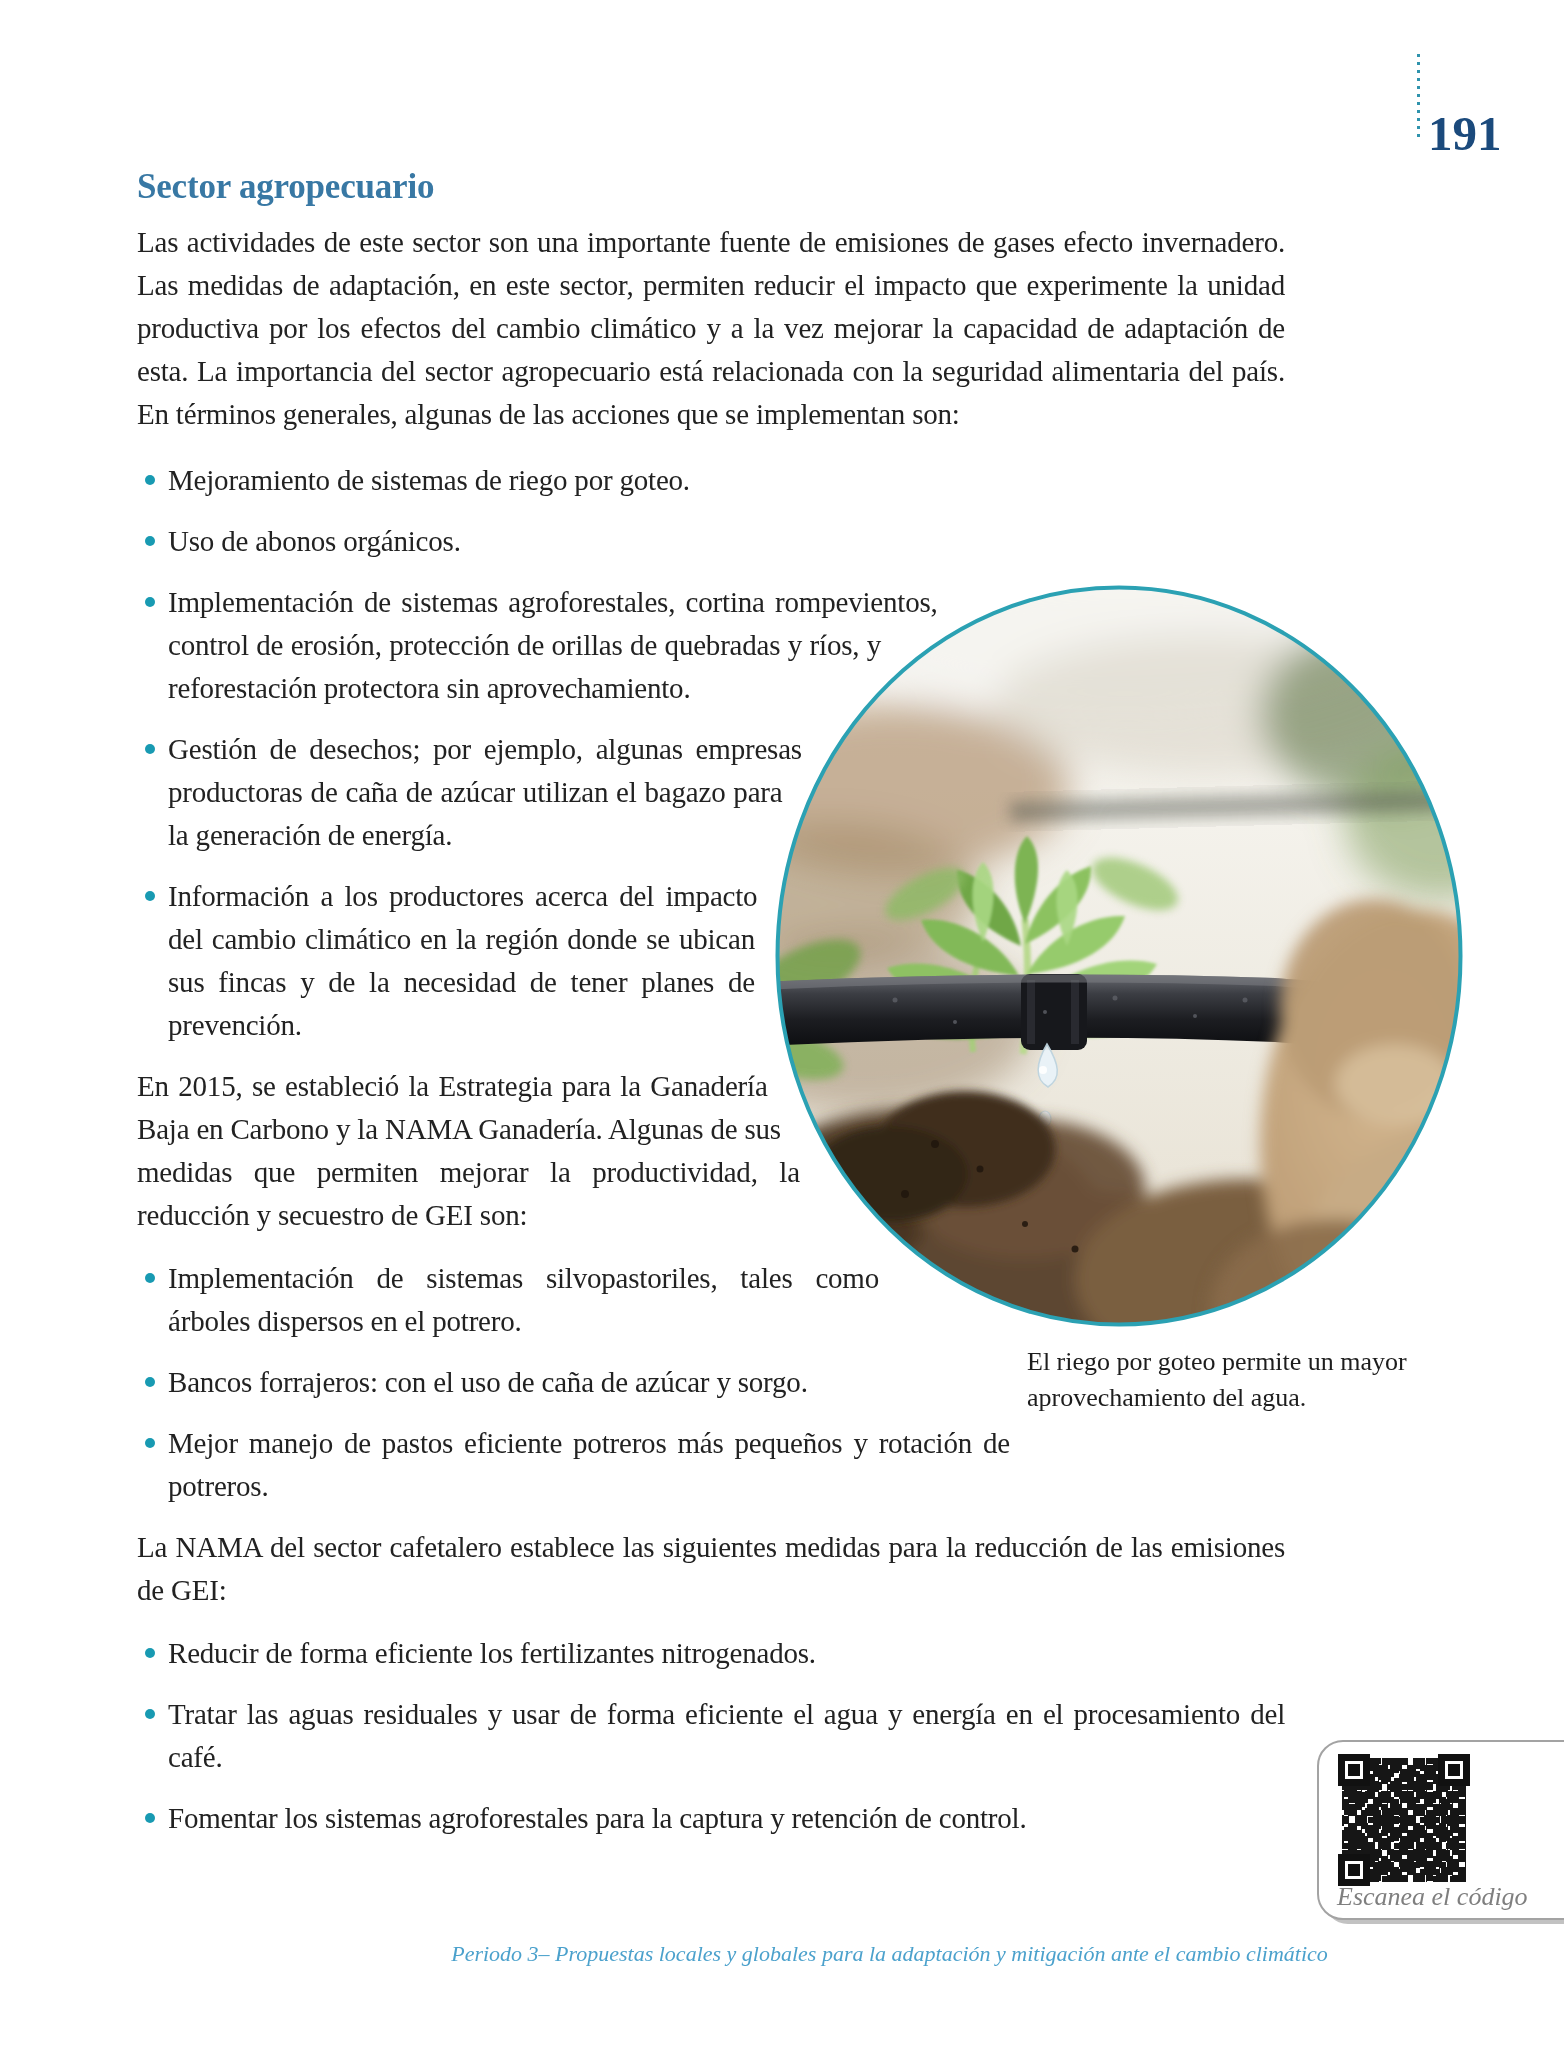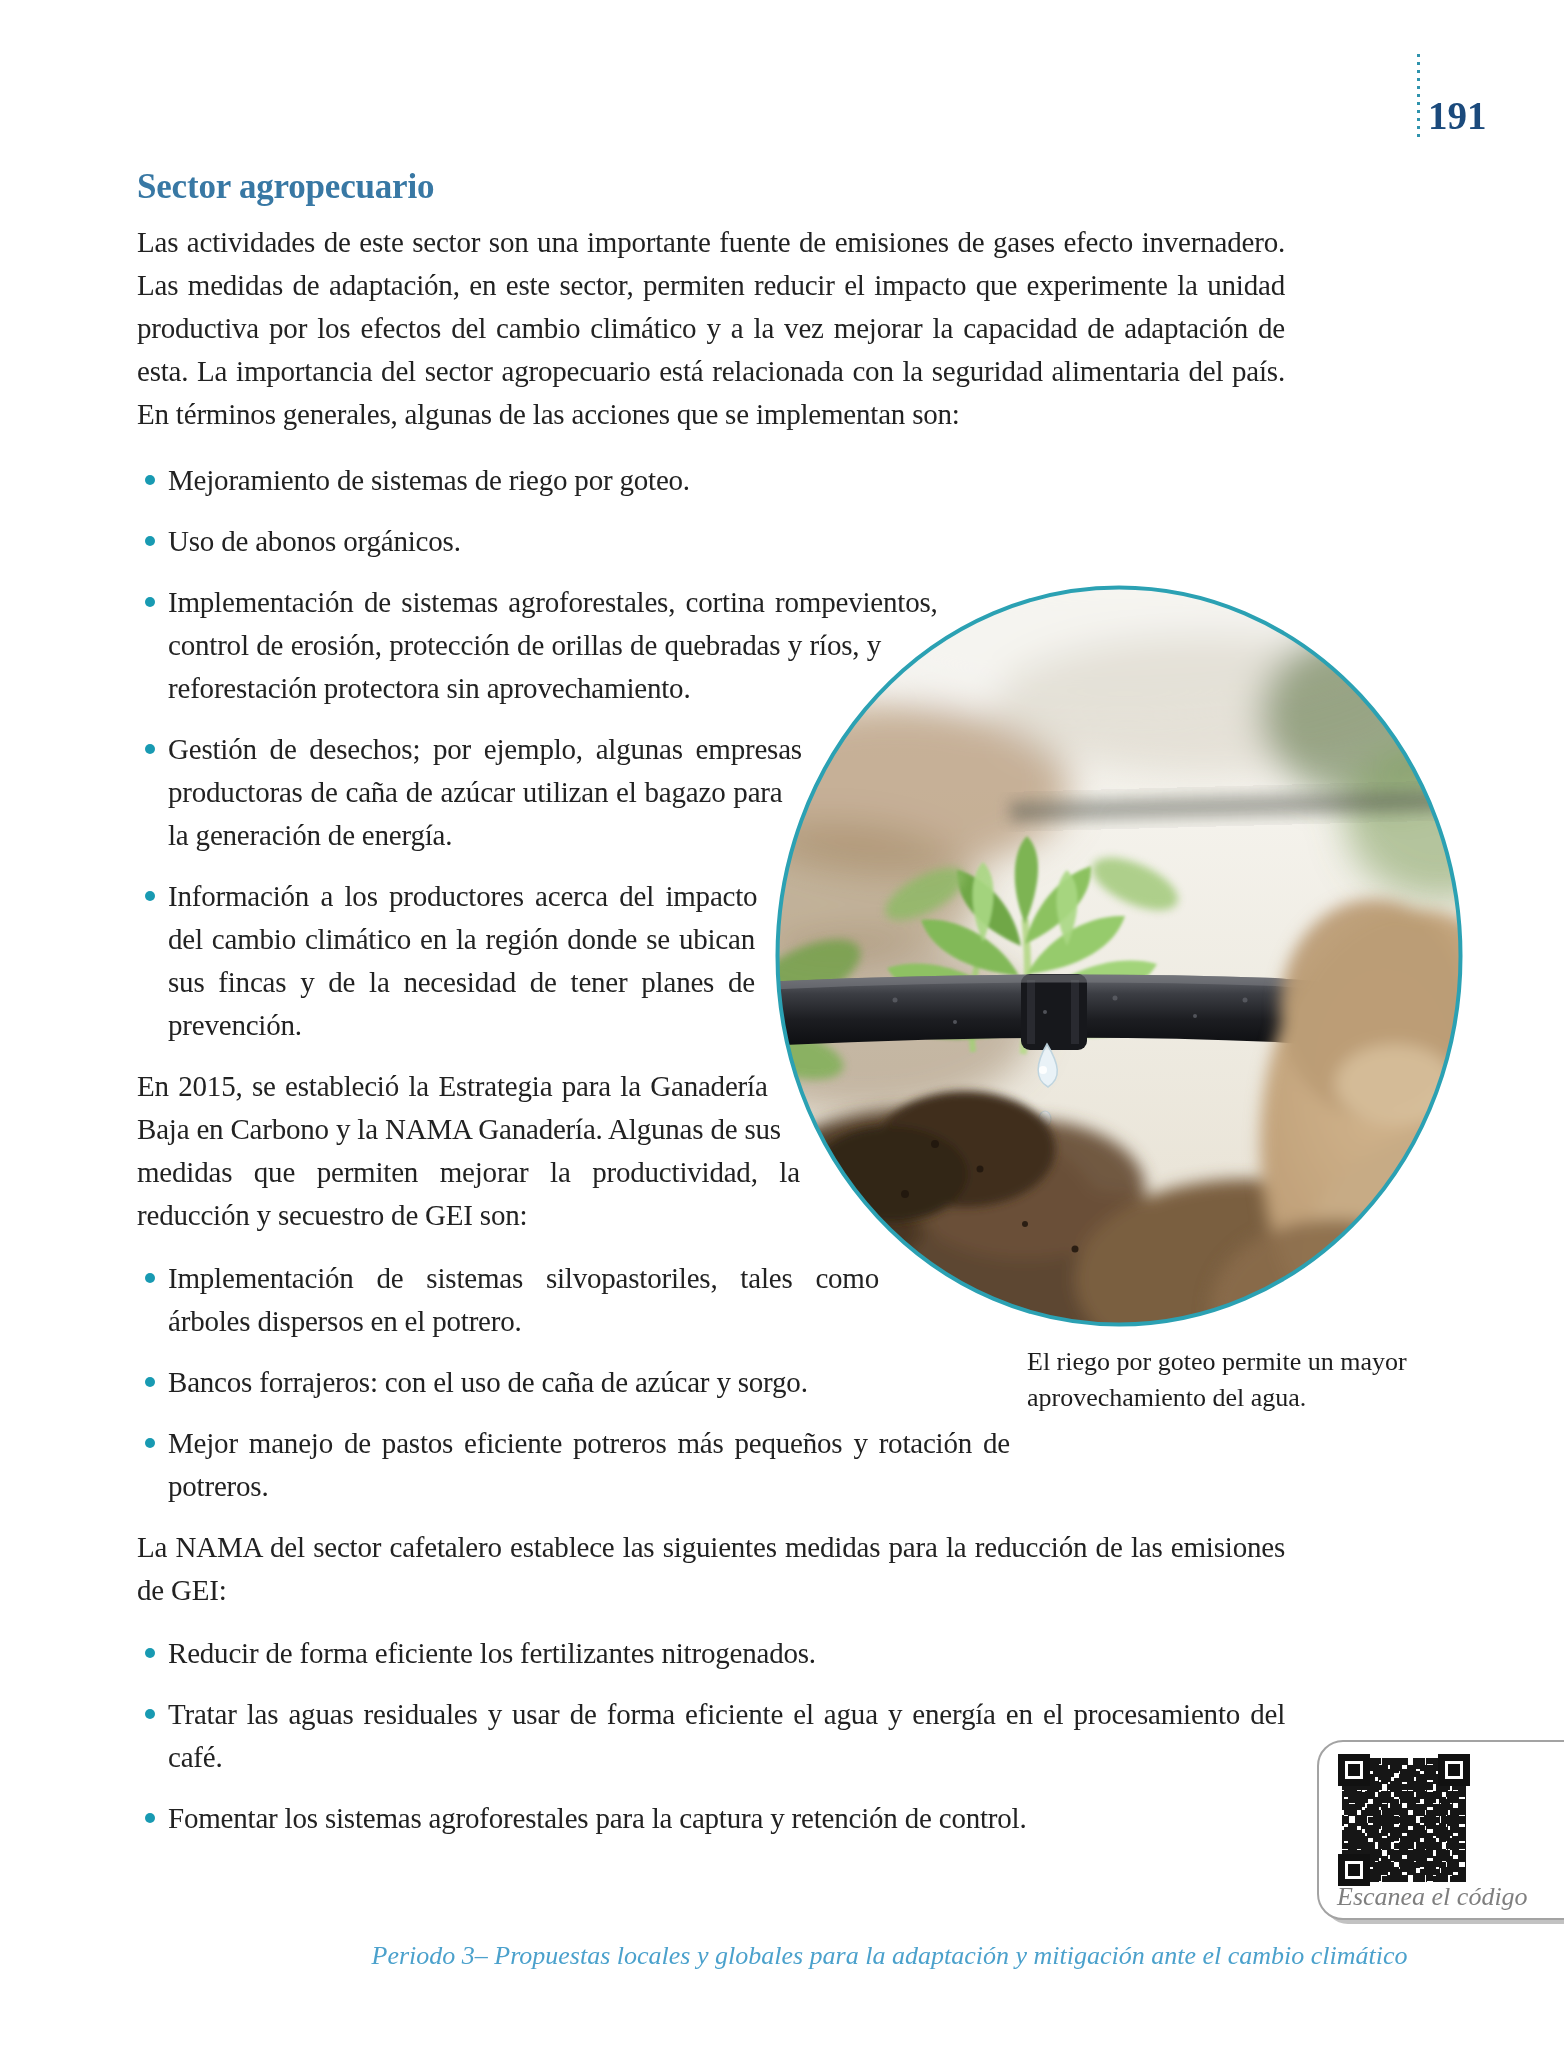--- a/index.html
+++ b/index.html
@@ -7,22 +7,22 @@
     position:relative; width:1564px; height:2048px; margin:0 auto;
     background:#ffffff; overflow:hidden;
     font-family:"Liberation Serif", serif; color:#222222;
   }
   
   .dotted-rule{
     position:absolute; left:1417px; top:54px; width:3px; height:88px;
     background:repeating-linear-gradient(to bottom,#2f93ad 0 3px,transparent 3px 8px);
   }
   .page-number{
-    position:absolute; left:1428px; top:94px; width:120px;
-    font-size:39px; font-weight:bold; color:#1b4a7c; line-height:44px;
+    position:absolute; left:1428px; top:112px; width:120px;
+    font-size:49px; font-weight:bold; color:#1b4a7c; line-height:44px;
   }
   
   .content{
     position:absolute; left:137px; top:158px; width:1148px;
     font-size:29px; line-height:43px; letter-spacing:-0.2px;
   }
   .heading{
     margin:8px 0 13px 0; font-size:35px; line-height:42px;
     font-weight:bold; color:#3878a4;
   }
@@ -76,21 +76,21 @@
   .finder.tl{ left:0; top:0; }
   .finder.tr{ right:0; top:0; }
   .finder.bl{ left:0; bottom:0; }
   .qr-caption{
     position:absolute; left:18px; top:140px; width:230px;
     font-size:26px; font-style:italic; color:#7f7f7f; line-height:30px;
   }
   
   .footer{
     position:absolute; left:215px; right:0; top:1941px; text-align:center;
-    font-size:26px; font-style:italic; color:#4ba1cc; letter-spacing:0;
+    font-size:22px; font-style:italic; color:#4ba1cc; letter-spacing:0;
   }
 </style>
 </head>
 <body>
 
 <div class="page">
 
   <div class="dotted-rule"></div>
   <div class="page-number">191</div>
 

